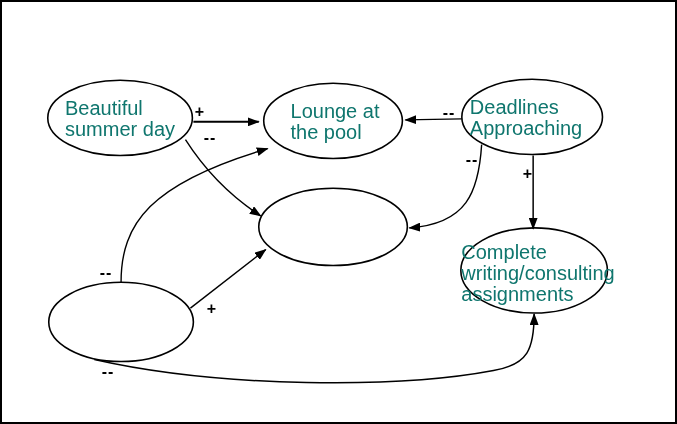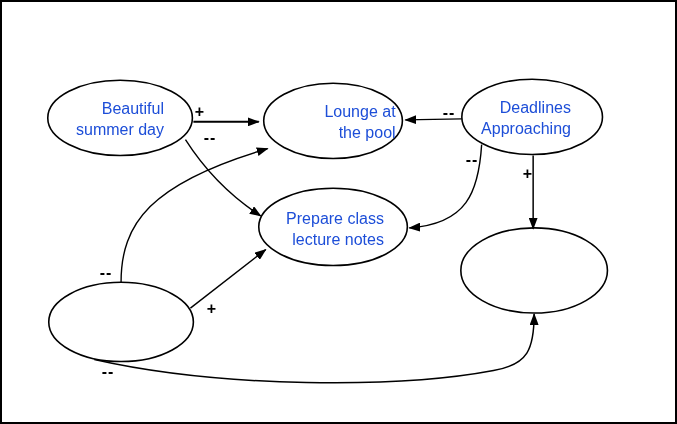--- a/index.html
+++ b/index.html
@@ -15,25 +15,25 @@
   }
   .diagram-svg { position: absolute; left: 0; top: 0; width: 100%; height: 100%; }
   .node-ellipse { fill: #ffffff; stroke: #000000; stroke-width: 1.6; }
   .edge { fill: none; stroke: #000000; stroke-width: 1.4; }
   .edge.thick { stroke-width: 2; }
   .edge.mid { stroke-width: 1.5; }
   .arrowhead { fill: #000000; }
   .node-label {
     position: absolute;
     transform: translate(-50%, -50%);
-    text-align: right;
+    text-align: left;
     white-space: pre-line;
-    font-size: 16px;
+    font-size: 20px;
     line-height: 21px;
-    color: #1d4ed8;
+    color: #0f766e;
     pointer-events: none;
   }
   .sign {
     position: absolute;
     transform: translate(-50%, -50%);
     font-size: 16px;
     font-weight: 700;
     letter-spacing: 1px;
     color: #000000;
     pointer-events: none;
@@ -67,26 +67,27 @@
       <path class="edge" d="M 119 283 C 119 224 148 183 267 148" marker-end="url(#arrow)"></path>
       <path class="edge" d="M 189 309 L 265 250" marker-end="url(#arrow)"></path>
       <path class="edge" d="M 483 144 C 480 192 468 224 410 228" marker-end="url(#arrow)"></path>
       <path class="edge mid" d="M 535 155 L 535 229" marker-end="url(#arrow)"></path>
       <path class="edge mid" d="M 92 361 C 220 390 400 390 495 372 C 530 366 536 350 536 315" marker-end="url(#arrow)"></path>
     </g>
   </svg>
 
   <div class="node-label" style="left:118px; top:117px;">Beautiful
 summer day</div>
-  <div class="node-label" style="left:333px; top:120px;margin-left:25px;">Lounge at
+  <div class="node-label" style="left:333px; top:120px;">Lounge at
 the pool</div>
   <div class="node-label" style="left:524px; top:116px;">Deadlines
 Approaching</div>
-  <div class="node-label" style="left:333px; top:227px;">Prepare class
-lecture notes</div>
+  <div class="node-label" style="left:536px; top:271px;">Complete
+writing/consulting
+assignments</div>
 
   <div class="sign" style="left:198px; top:110px;">+</div>
   <div class="sign" style="left:447px; top:111px;">--</div>
   <div class="sign" style="left:208px; top:136px;">--</div>
   <div class="sign" style="left:104px; top:271px;">--</div>
   <div class="sign" style="left:210px; top:307px;">+</div>
   <div class="sign" style="left:470px; top:158px;">--</div>
   <div class="sign" style="left:526px; top:172px;">+</div>
   <div class="sign" style="left:106px; top:370px;">--</div>
 

